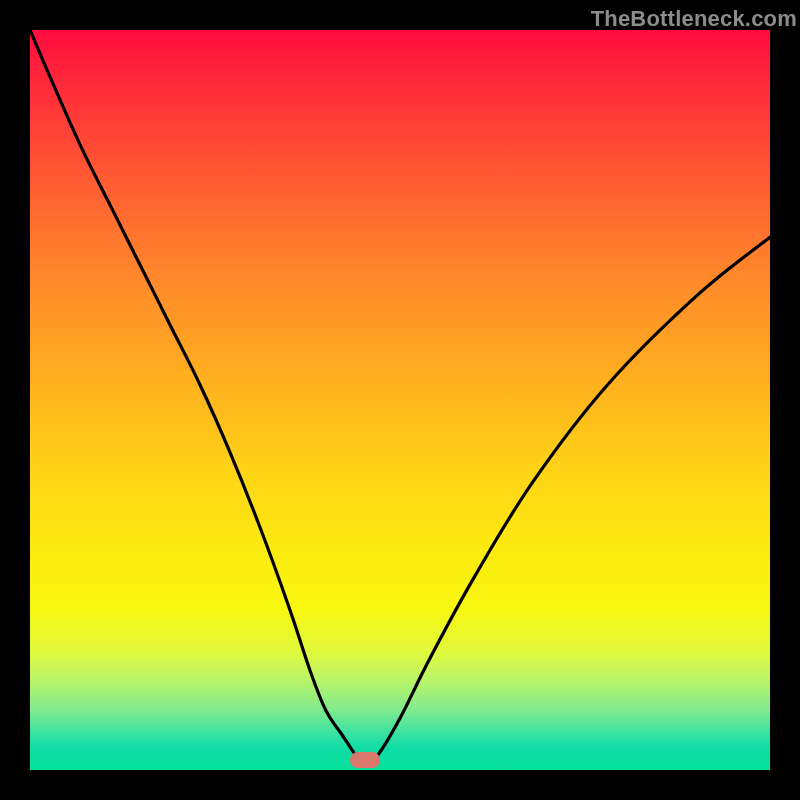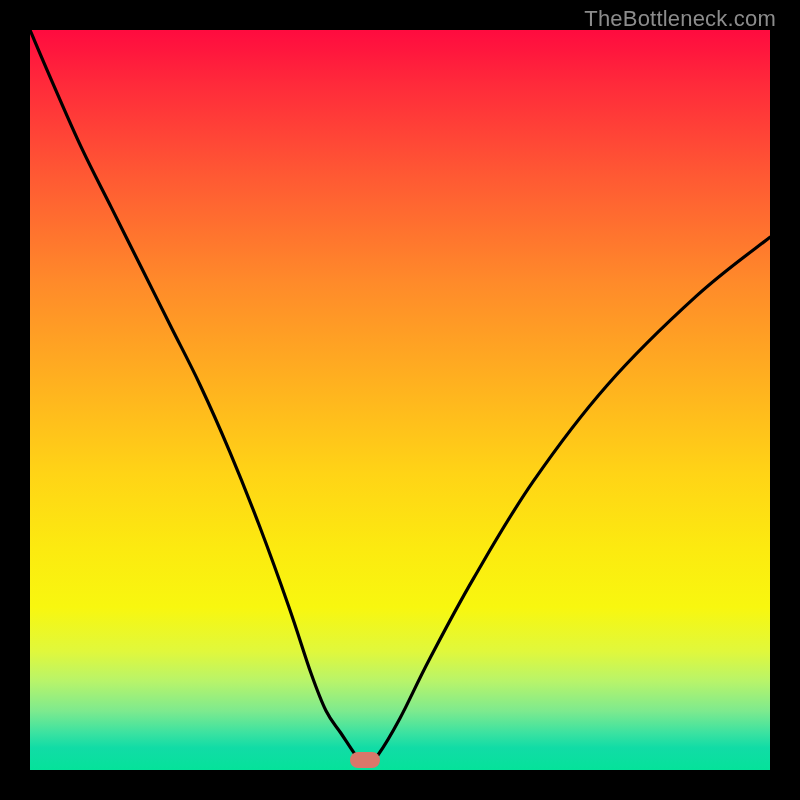--- a/index.html
+++ b/index.html
@@ -54,24 +54,24 @@
     position: absolute;
     width: 30px;
     height: 16px;
     background: #d9776a;
     border-radius: 8px;
     transform: translate(-50%, -50%);
   }
   .attribution {
     position: absolute;
     top: 6px;
-    right: 24px;
+    right: 3px;
     color: #8c8c8c;
     font-size: 22px;
-    font-weight: 400;
+    font-weight: 700;
     letter-spacing: 0.2px;
     user-select: none;
   }
 </style>
 </head>
 <body>
 
 <div class="frame">
 
   <div class="plot-area">

